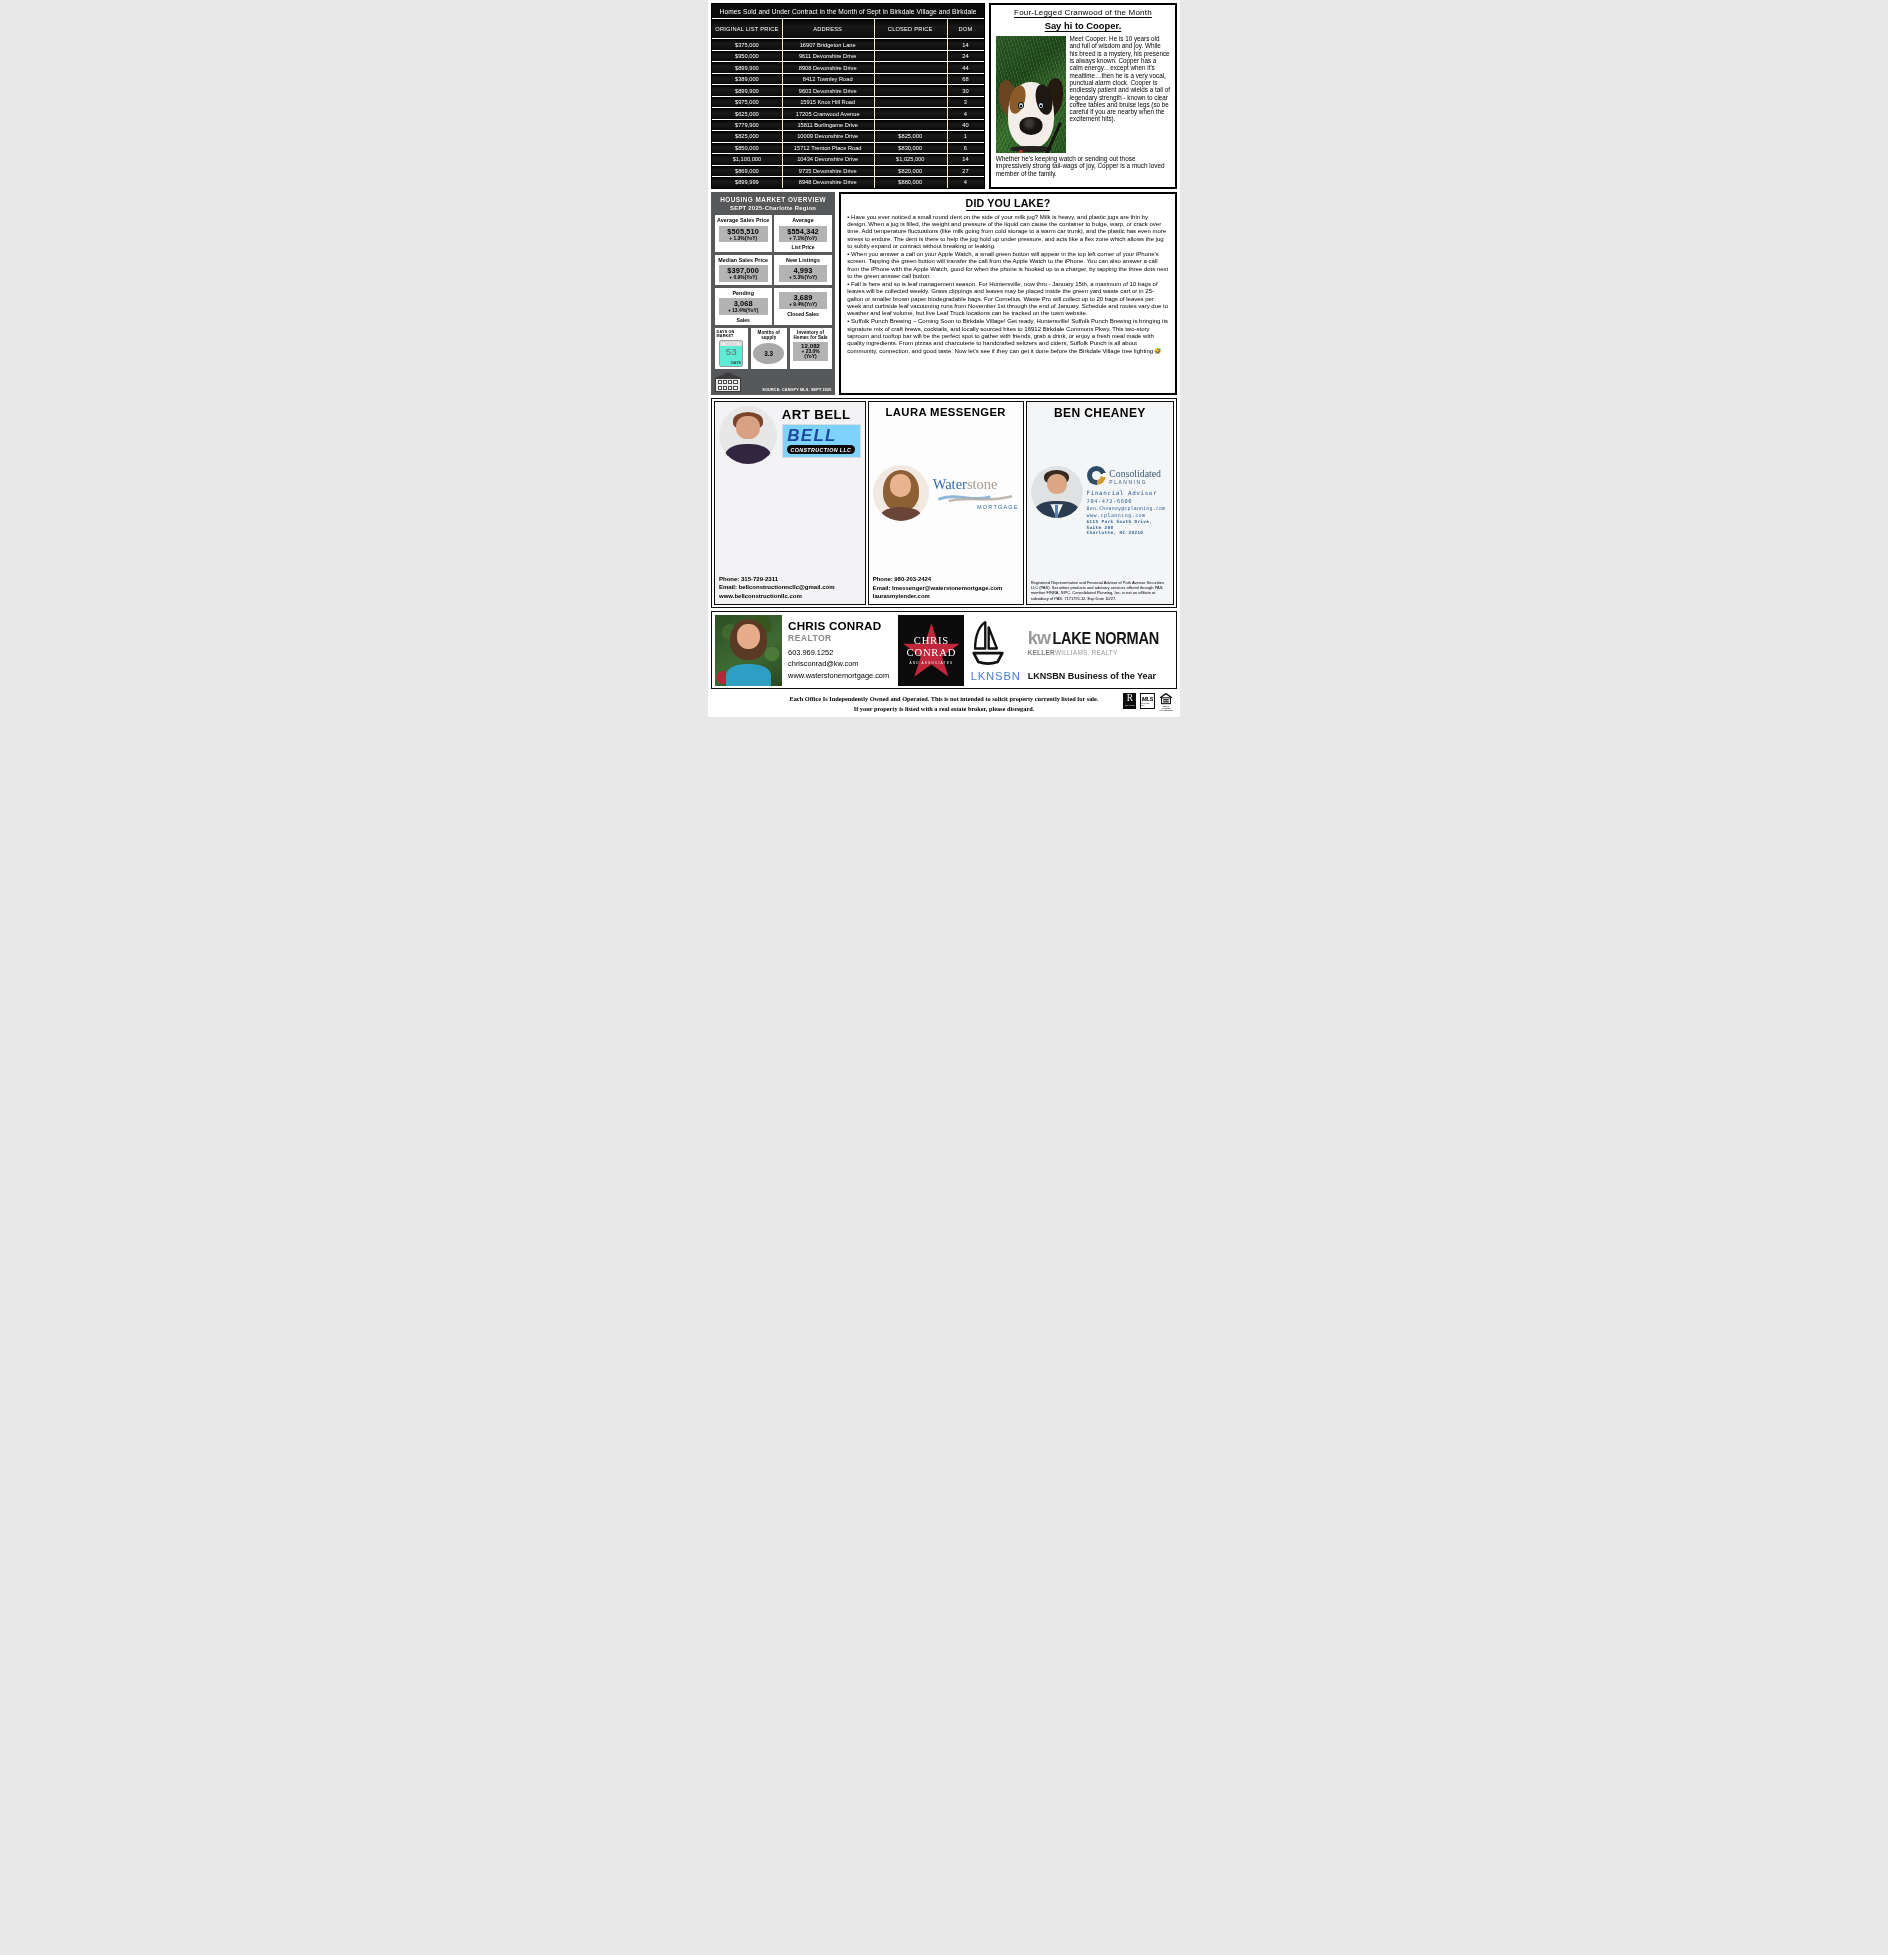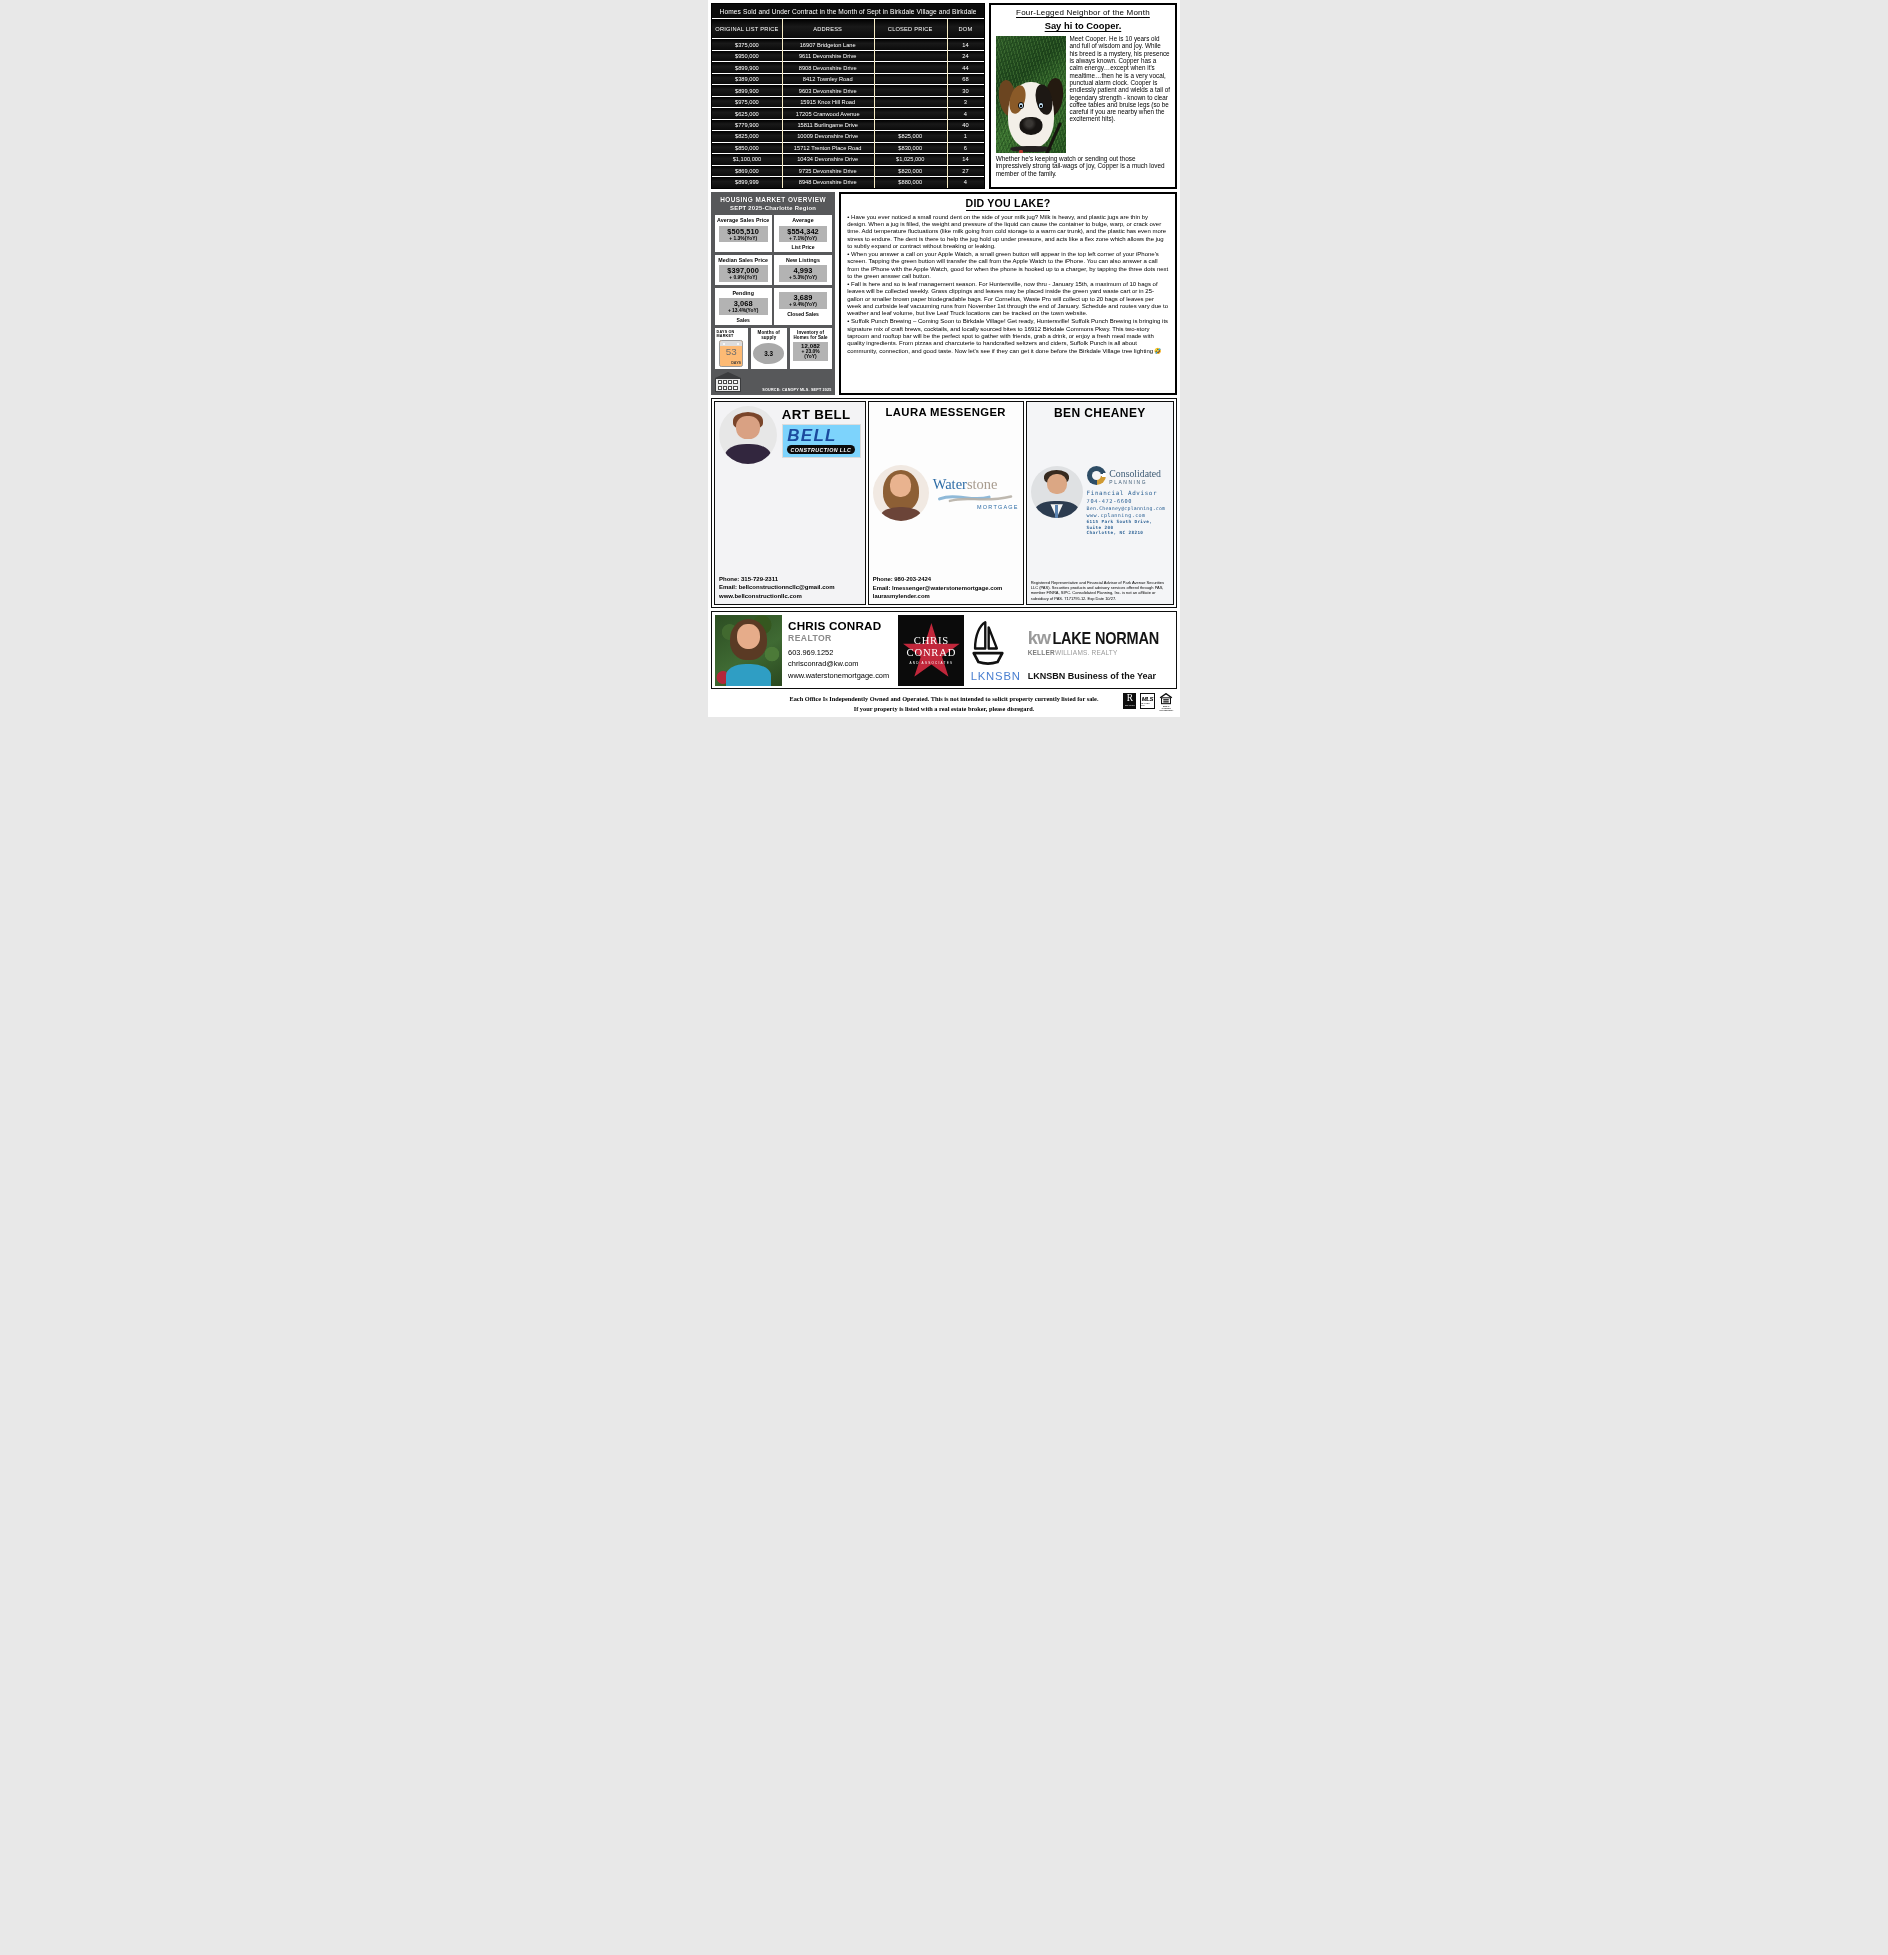--- a/index.html
+++ b/index.html
@@ -64,21 +64,21 @@
   .m-r3 { grid-template-columns:.92fr 1fr 1.16fr; }
   .m-card { background:#fff; padding:2.3px 2px; text-align:center; }
   .m-label { font-size:5.3px; font-weight:700; letter-spacing:0.1px; line-height:1.15; }
   .m-box { background:#b3b3b3; margin:2px auto 0.8px; padding:1.2px 2.3px 1.6px; max-width:92%; }
   .m-value { font-size:7.4px; font-weight:800; letter-spacing:0.1px; }
   .m-yoy { font-size:4.9px; font-weight:800; }
   .m-note { font-size:5.1px; font-weight:700; margin-top:1.6px; }
   .m-label.small { font-size:3.7px; letter-spacing:0.2px; text-align:left; }
   .m-label.two { font-size:4.5px; }
 
-  .cal { width:24px; height:27px; margin:1.6px auto 0; background:#fdba74; border:0.8px solid #9a9a9a;
+  .cal { width:24px; height:27px; margin:1.6px auto 0; background:#5eead4; border:0.8px solid #9a9a9a;
     border-radius:2.3px; position:relative; }
   .cal-top { height:5.1px; background:#dcdcdc; border-radius:1.6px 1.6px 0 0; display:flex; justify-content:space-between; padding:1.6px 3.1px 0; }
   .cal-top i { width:2px; height:2px; border-radius:50%; background:#fff; }
   .cal-num { font-size:9.8px; font-weight:400; color:#6e6e6e; line-height:1.15; }
   .cal-days { position:absolute; right:1.2px; bottom:0.8px; font-size:3.7px; font-weight:800; color:#3c3c3c; }
   .supply-ellipse { width:30.5px; height:20.3px; border-radius:50%; background:#a9a9a9; margin:3.1px auto 0;
     display:flex; align-items:center; justify-content:center; font-size:6.3px; font-weight:800; }
   .m-footer { margin-top:auto; display:flex; align-items:flex-end; gap:3.1px; }
   .house-icon { width:26px; height:20.3px; position:relative; }
   .house-roof { width:0; height:0; border-left:13px solid transparent; border-right:13px solid transparent;
@@ -296,21 +296,21 @@
         <div class="tr">
           <span>$899,999</span>
             <span>8948 Devonshire Drive</span>
             <span>$880,000</span>
             <span>4</span>
         </div>
       </div>
     </section>
 
     <section class="cooper">
-      <div class="cooper-title">Four-Legged Neighbor  of the Month</div>
+      <div class="cooper-title">Four-Legged Cranwood  of the Month</div>
       <div class="cooper-sub">Say hi to Cooper.</div>
       <div>
         <div class="dog-photo">
           <div class="dog-ear-l"></div>
           <div class="dog-ear-r"></div>
           <div class="dog-head">
             <div class="dog-patch-l"></div>
             <div class="dog-patch-r"></div>
             <div class="dog-eye l"></div>
             <div class="dog-eye r"></div>

